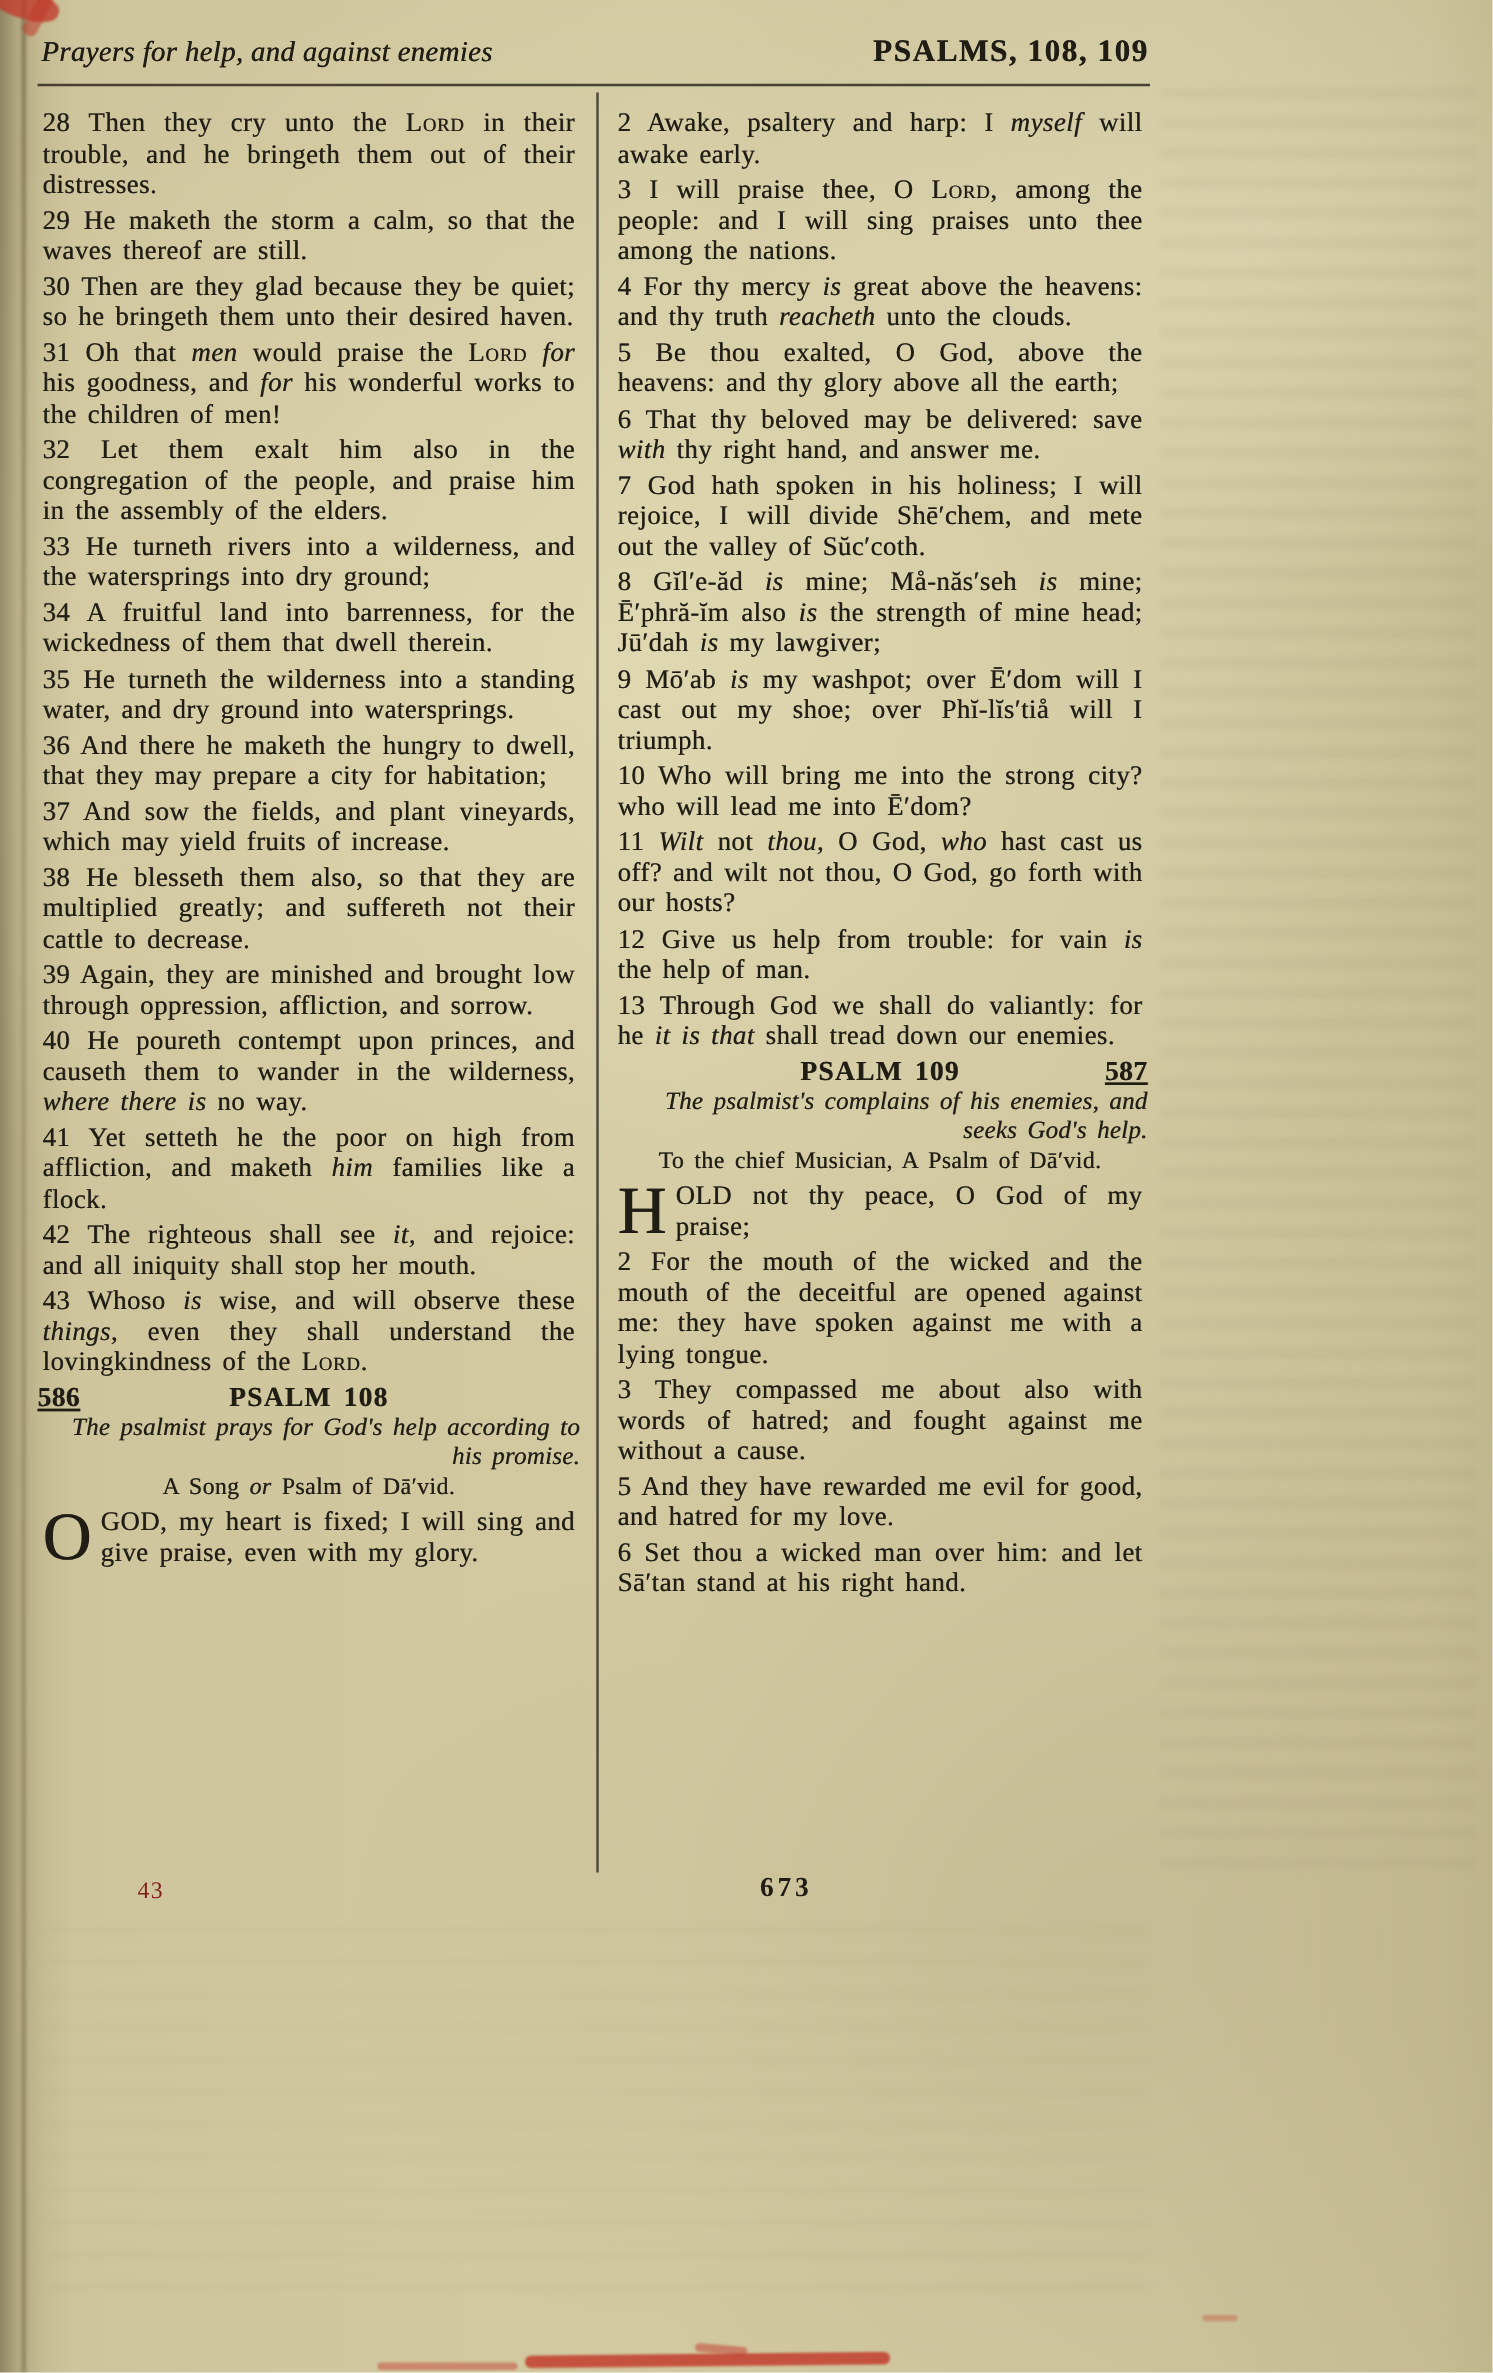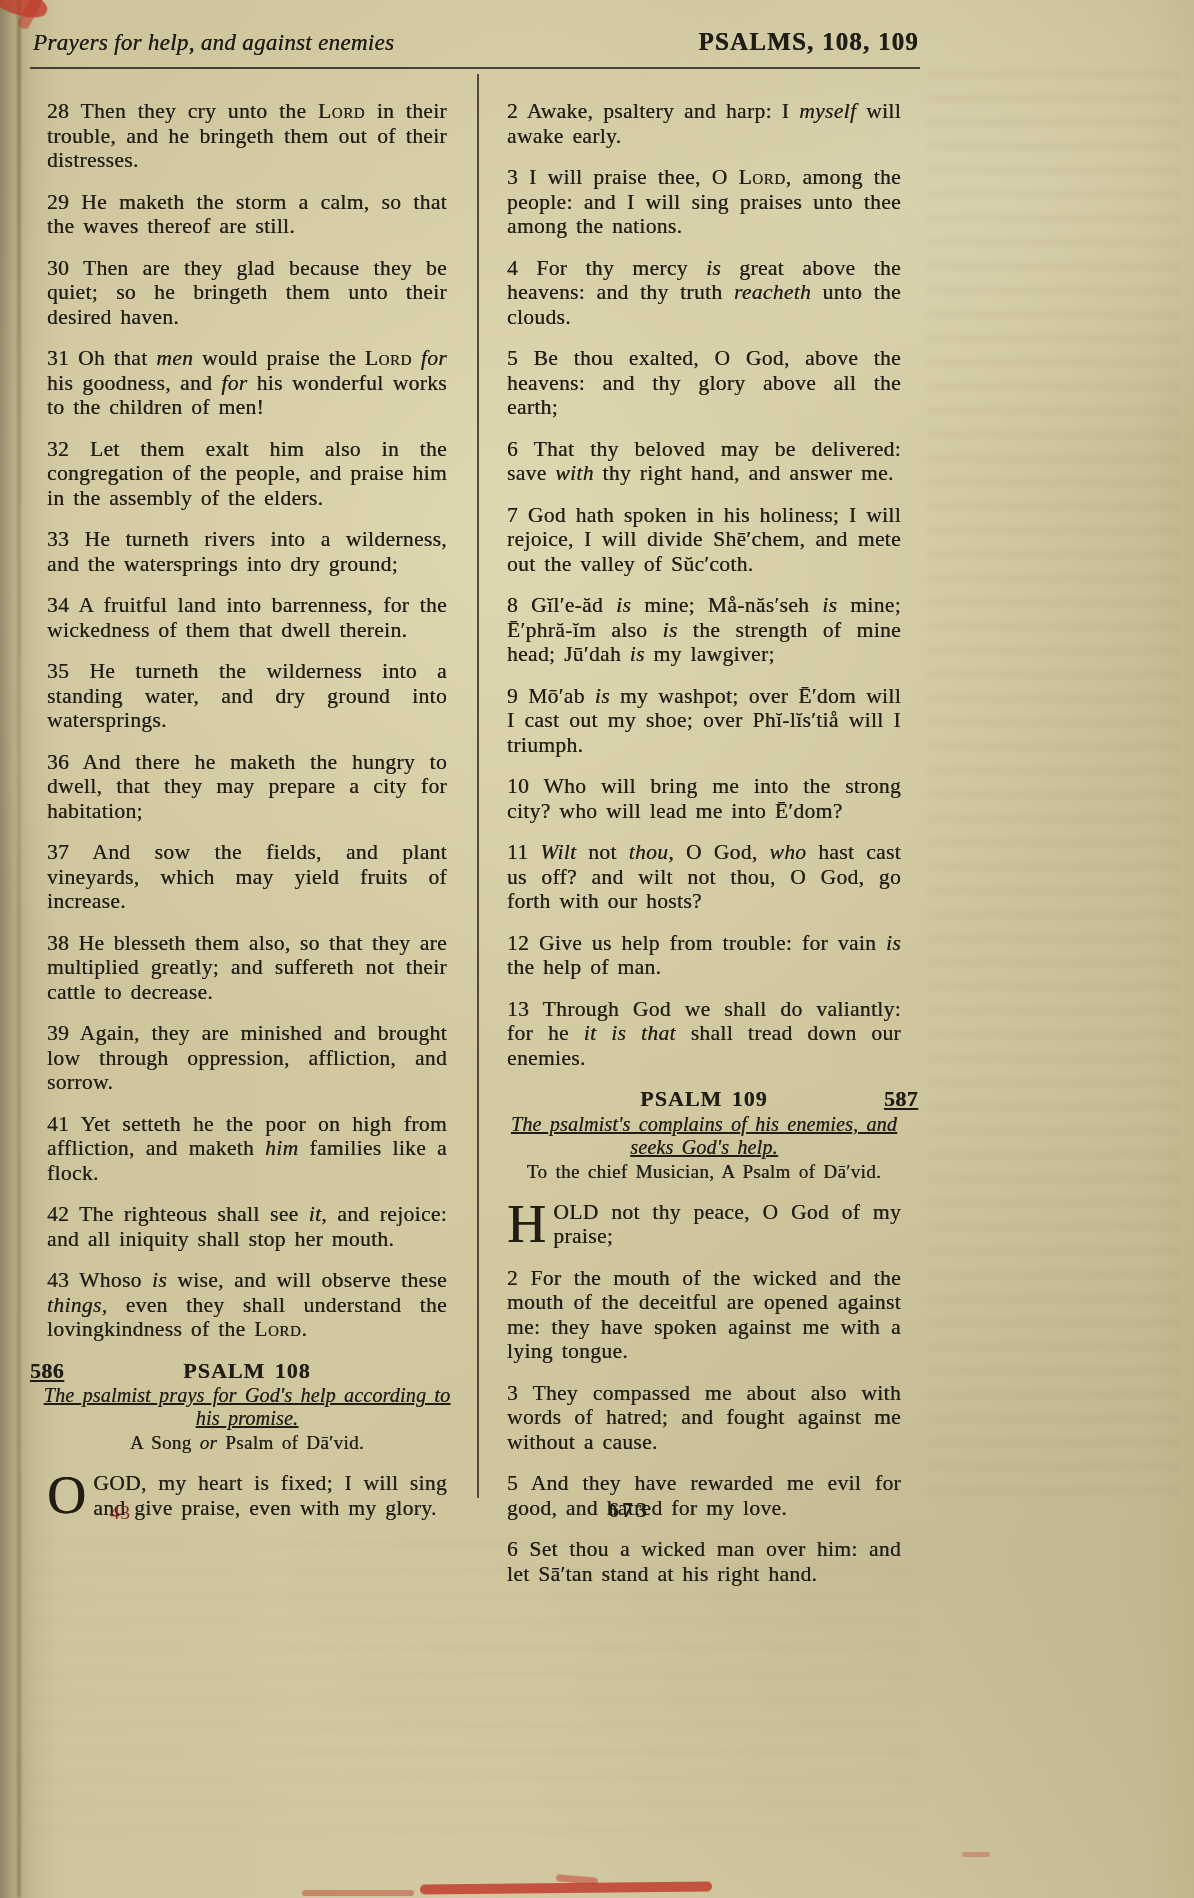--- a/index.html
+++ b/index.html
@@ -28,29 +28,29 @@
   .head-right{font-weight:bold;font-size:25px;letter-spacing:1.2px;text-shadow:.3px 0 0 currentColor;}
   .head-rule{position:absolute;left:30px;top:67px;width:890px;height:2px;background:#38332a;opacity:.9;}
 
   .columns{position:absolute;left:30px;top:82px;width:888px;display:flex;align-items:flex-start;}
   .col{font-size:21.5px;line-height:24.5px;text-align:justify;letter-spacing:.35px;word-spacing:3px;
        text-shadow:.35px 0 0 rgba(32,29,21,.75);hyphens:auto;}
   #col-left{width:434px;margin-right:26px;}
   #col-right{width:428px;}
   .divider{position:absolute;left:477px;top:74px;width:2px;height:1424px;background:#3a352b;opacity:.85;}
 
-  p{margin:17px;}
+  p{margin:4px;}
   .verse{}
   i{font-style:italic;}
   .sc{font-variant:small-caps;letter-spacing:.6px;}
   .psalm-head{display:flex;align-items:flex-start;font-weight:bold;font-size:22px;margin:2px 0 1px 0;text-align:left;}
   .ph-side{width:72px;text-decoration:underline;}
   .ph-side.right{text-align:right;}
   .ph-title{flex:1;text-align:center;letter-spacing:1px;}
-  .summary{font-style:italic;text-align:center;font-size:20px;line-height:23px;margin:1px 0;letter-spacing:.2px;text-decoration:underline;}
+  .summary{font-style:italic;text-align:right;font-size:20px;line-height:23px;margin:1px 0;letter-spacing:.2px;}
   .inscription{text-align:center;font-size:19px;line-height:23px;margin:1px 0 2px 0;}
   .dropcap-p .dropcap{float:left;font-size:54px;line-height:43px;padding:3px 7px 0 0;text-shadow:.5px 0 0 currentColor;}
 
   .sig{position:absolute;left:110px;top:1502px;font-size:19px;letter-spacing:1px;color:#7f1d1d;}
   .folio{position:absolute;left:608px;top:1497px;font-size:22px;font-weight:bold;letter-spacing:3px;}
 
   .red-mark{position:absolute;background:#c1392a;filter:blur(.7px);border-radius:5px;}
   .rm1{left:-8px;top:-9px;width:56px;height:24px;transform:rotate(17deg);opacity:.78;border-radius:45%;}
   .rm1b{left:24px;top:-6px;width:12px;height:36px;transform:rotate(28deg);opacity:.55;}
   .rm2{left:420px;top:1883px;width:292px;height:10px;transform:rotate(-.6deg);opacity:.82;}
@@ -78,20 +78,21 @@
       <p class="verse">30 Then are they glad because they be quiet; so he bringeth them unto their desired haven.</p>
       <p class="verse">31 Oh that <i>men</i> would praise the <span class="sc">Lord</span> <i>for</i> his goodness, and <i>for</i> his wonderful works to the children of men!</p>
       <p class="verse">32 Let them exalt him also in the congregation of the people, and praise him in the assembly of the elders.</p>
       <p class="verse">33 He turneth rivers into a wilderness, and the watersprings into dry ground;</p>
       <p class="verse">34 A fruitful land into barrenness, for the wickedness of them that dwell therein.</p>
       <p class="verse">35 He turneth the wilderness into a standing water, and dry ground into watersprings.</p>
       <p class="verse">36 And there he maketh the hungry to dwell, that they may prepare a city for habitation;</p>
       <p class="verse">37 And sow the fields, and plant vineyards, which may yield fruits of increase.</p>
       <p class="verse">38 He blesseth them also, so that they are multiplied greatly; and suffereth not their cattle to decrease.</p>
       <p class="verse">39 Again, they are minished and brought low through oppression, affliction, and sorrow.</p>
+      <p class="verse">40 He poureth contempt upon princes, and causeth them to wander in the wilderness, <i>where there is</i> no way.</p>
       <p class="verse">41 Yet setteth he the poor on high from affliction, and maketh <i>him</i> families like a flock.</p>
       <p class="verse">42 The righteous shall see <i>it,</i> and rejoice: and all iniquity shall stop her mouth.</p>
       <p class="verse">43 Whoso <i>is</i> wise, and will observe these <i>things,</i> even they shall understand the lovingkindness of the <span class="sc">Lord</span>.</p>
       <div class="psalm-head">
         <span class="ph-side">586</span>
         <span class="ph-title">PSALM 108</span>
         <span class="ph-side right"></span>
       </div>
       <p class="summary">The psalmist prays for God's help according to his promise.</p>
       <p class="inscription">A Song <i>or</i> Psalm of Dā′vid.</p>

